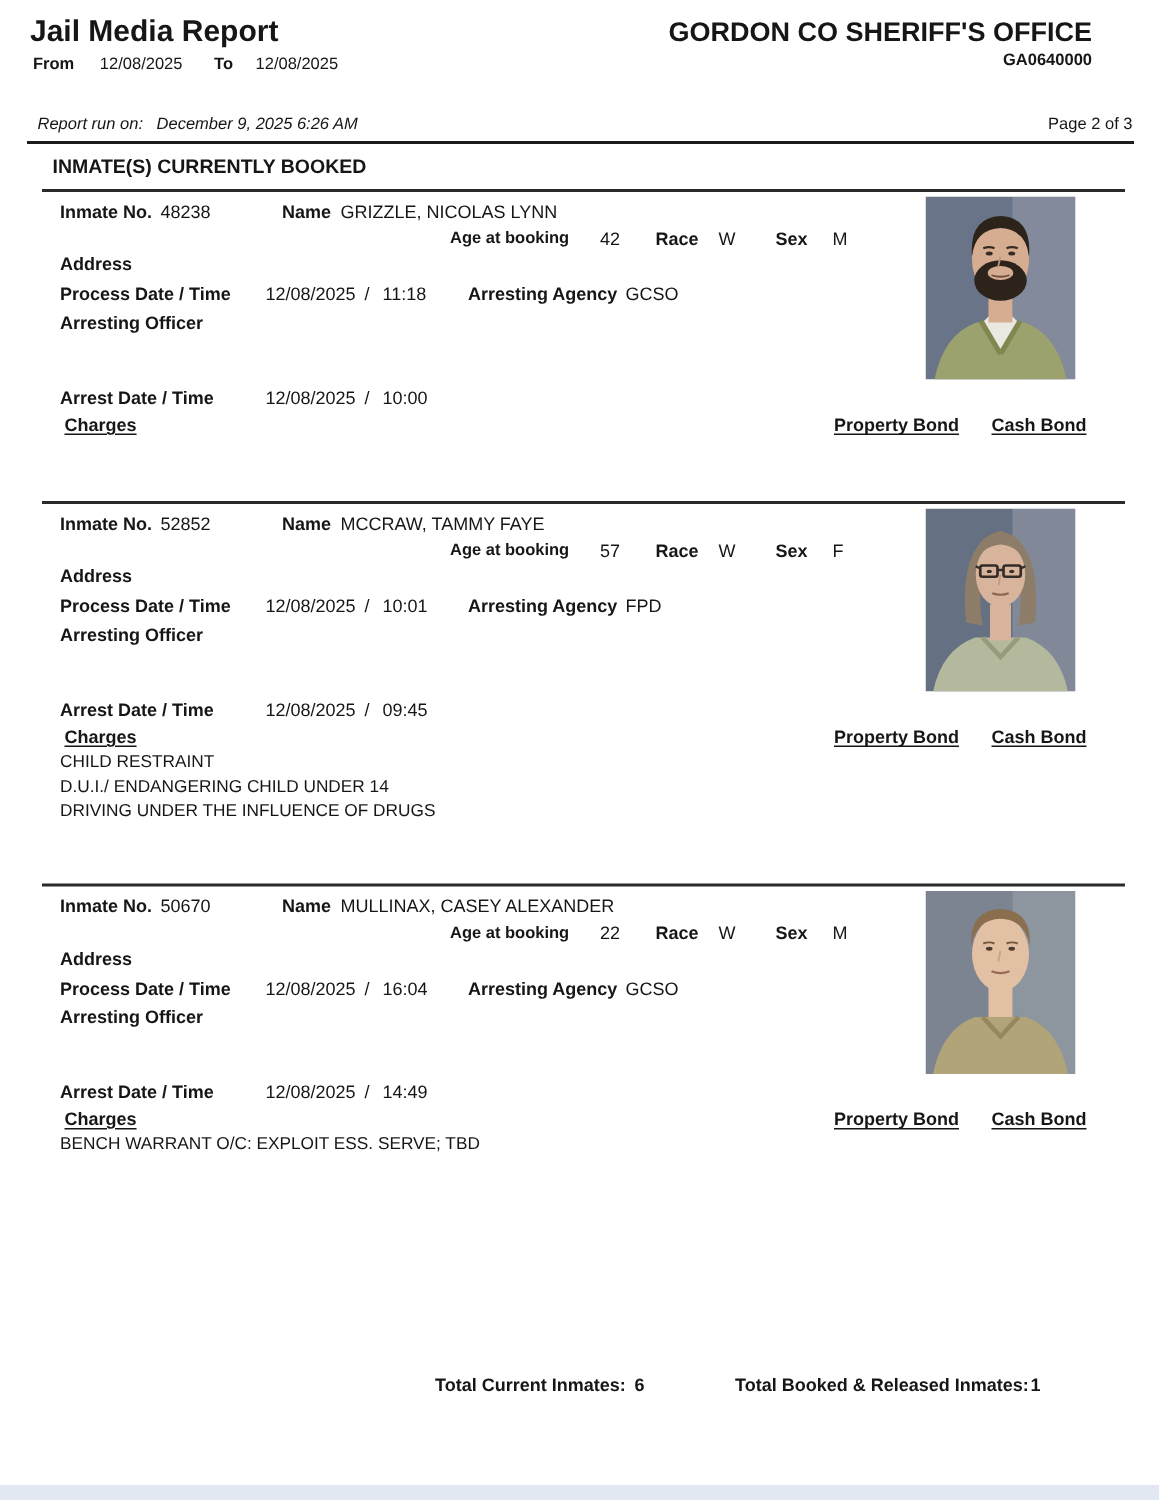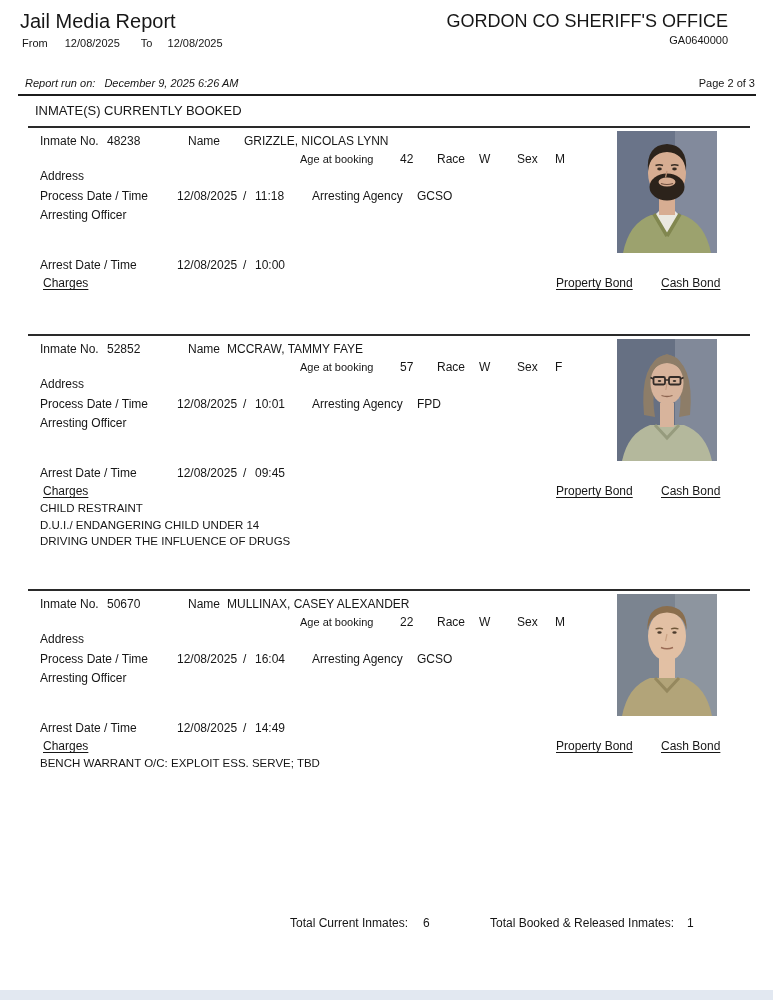--- a/index.html
+++ b/index.html
@@ -2,21 +2,21 @@
 <html><head>
 <meta charset="utf-8">
 <style>
   html,body{margin:0;padding:0;background:#ffffff;}
   .page{
     position:relative;width:773px;height:1000px;background:#ffffff;
     font-family:"Liberation Sans","DejaVu Sans",sans-serif;color:#161616;
     overflow:hidden;
   }
   .pos{position:absolute;white-space:nowrap;}
-  .b{font-weight:normal;}
+  .b{font-weight:bold;}
   .i{font-style:italic;}
   .u{text-decoration:underline;text-underline-offset:2px;}
   .t20{font-size:20px;} .t15{font-size:18px;} .t13{font-size:13px;}
   .t12{font-size:12px;} .t11{font-size:11px;} .tch{font-size:11.5px;}
   .hr{position:absolute;left:28px;width:722px;height:2px;background:#2a2a2a;}
   .hr-top{left:18px;width:738px;background:#1c1c1c;}
   .record{position:absolute;left:0;width:773px;height:207px;}
   .charges-list div{line-height:16.5px;}
   .photo{position:absolute;left:617px;top:4px;width:100px;height:122px;}
   .photo svg{display:block;width:100%;height:100%;}
@@ -44,21 +44,21 @@
   <div class="pos t11" style="right:18px;top:77px">Page 2 of 3</div>
 
   <div class="hr hr-top" style="top:94px"></div>
   <div class="pos b t13" style="left:35px;top:103px">INMATE(S) CURRENTLY BOOKED</div>
   <div class="hr" style="top:126px"></div>
 
   <section class="record" style="top:127px">
     <span class="pos b t12" style="left:40px;top:7px">Inmate No.</span>
     <span class="pos t12" style="left:107px;top:7px">48238</span>
     <span class="pos b t12" style="left:188px;top:7px">Name</span>
-    <span class="pos t12" style="left:244px;top:7px">GRIZZLE, NICOLAS LYNN</span>
+    <span class="pos t12" style="left:227px;top:7px">GRIZZLE, NICOLAS LYNN</span>
 
     <span class="pos b t11" style="left:300px;top:26px">Age at booking</span>
     <span class="pos t12" style="left:400px;top:25px">42</span>
     <span class="pos b t12" style="left:437px;top:25px">Race</span>
     <span class="pos t12" style="left:479px;top:25px">W</span>
     <span class="pos b t12" style="left:517px;top:25px">Sex</span>
     <span class="pos t12" style="left:555px;top:25px">M</span>
 
     <span class="pos b t12" style="left:40px;top:42px">Address</span>
     <span class="pos t12" style="left:110px;top:42px"></span>

